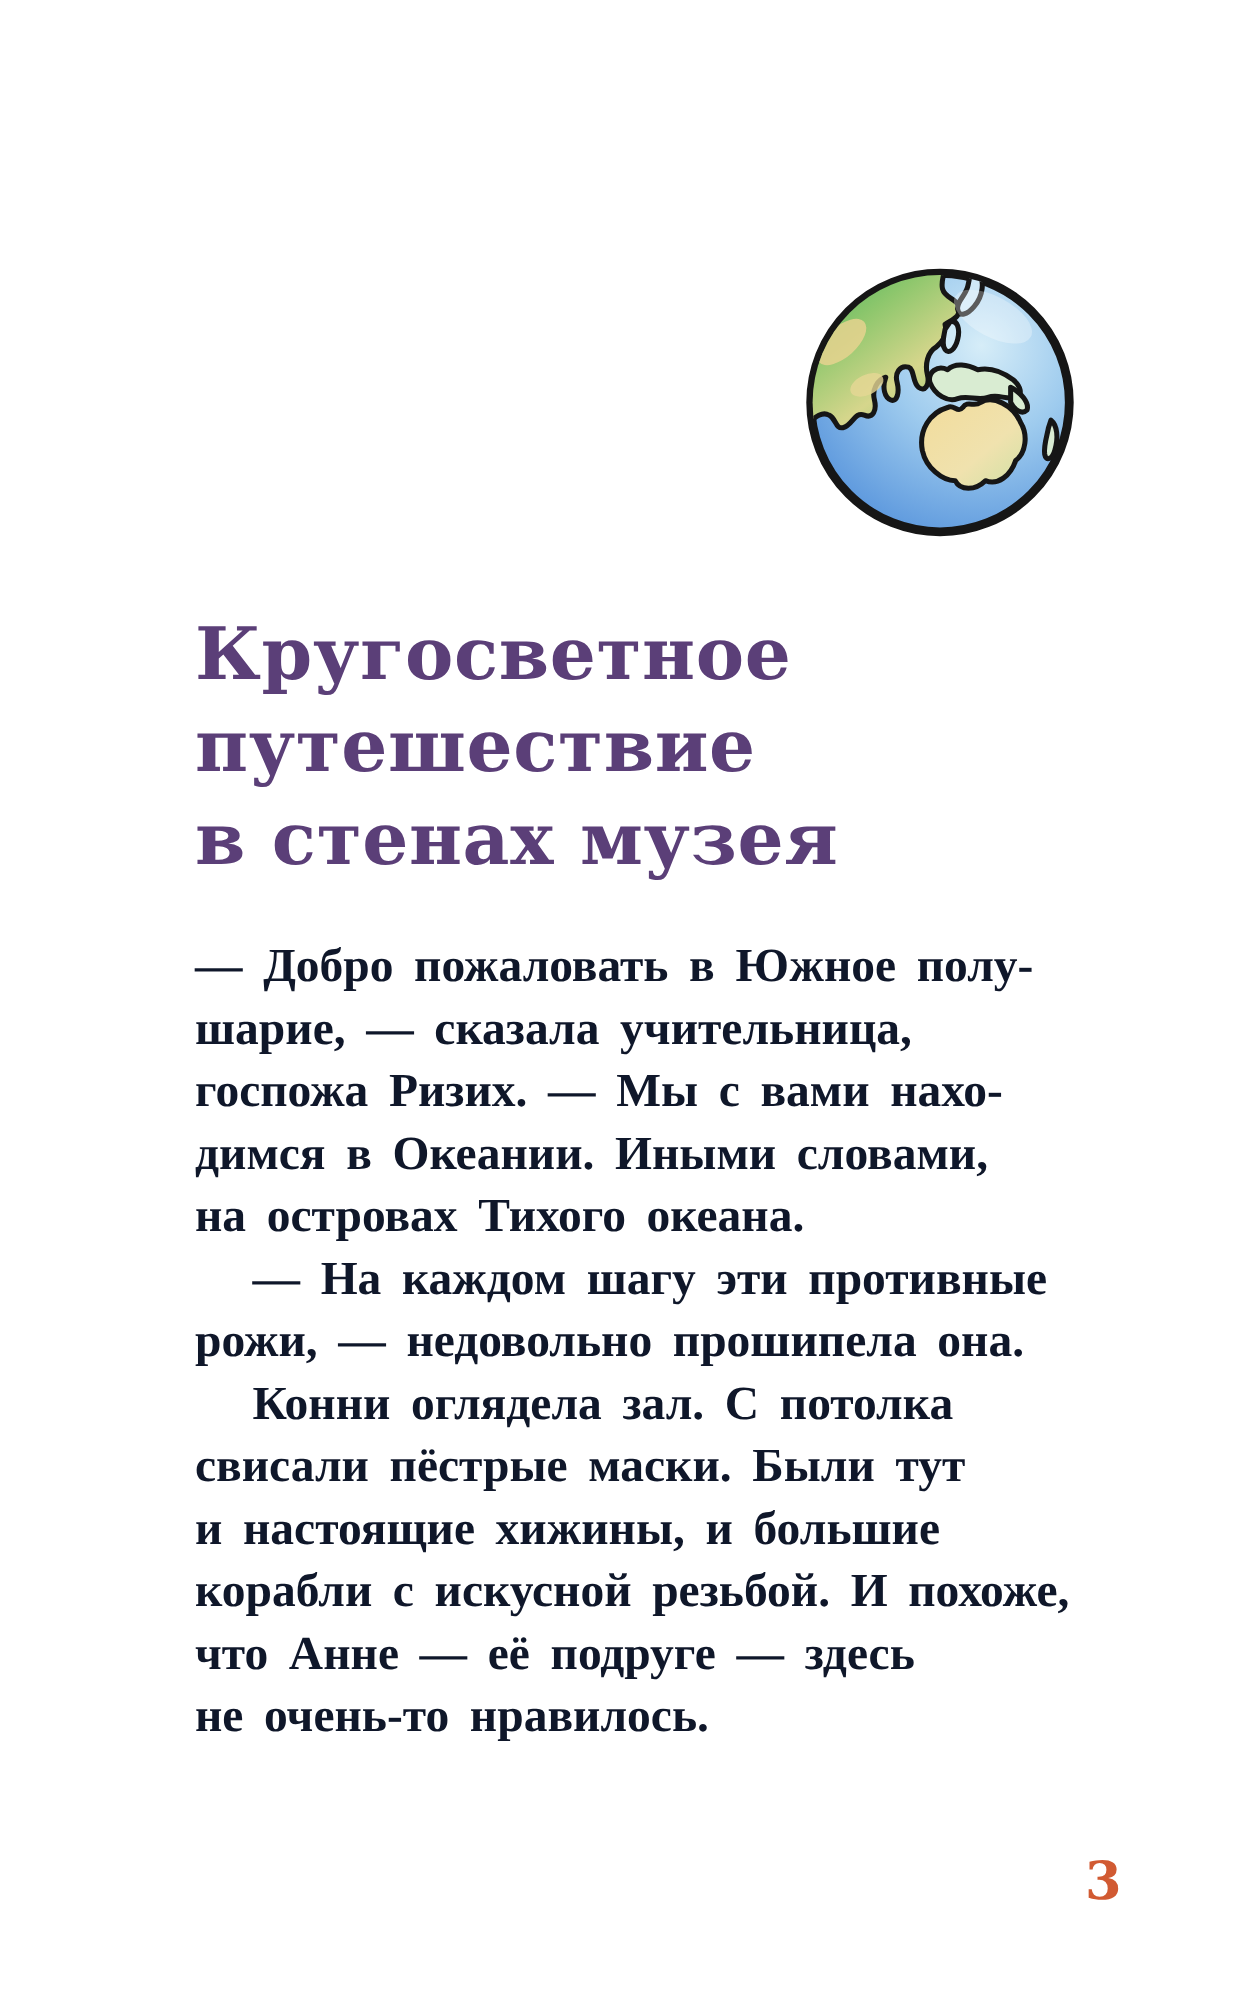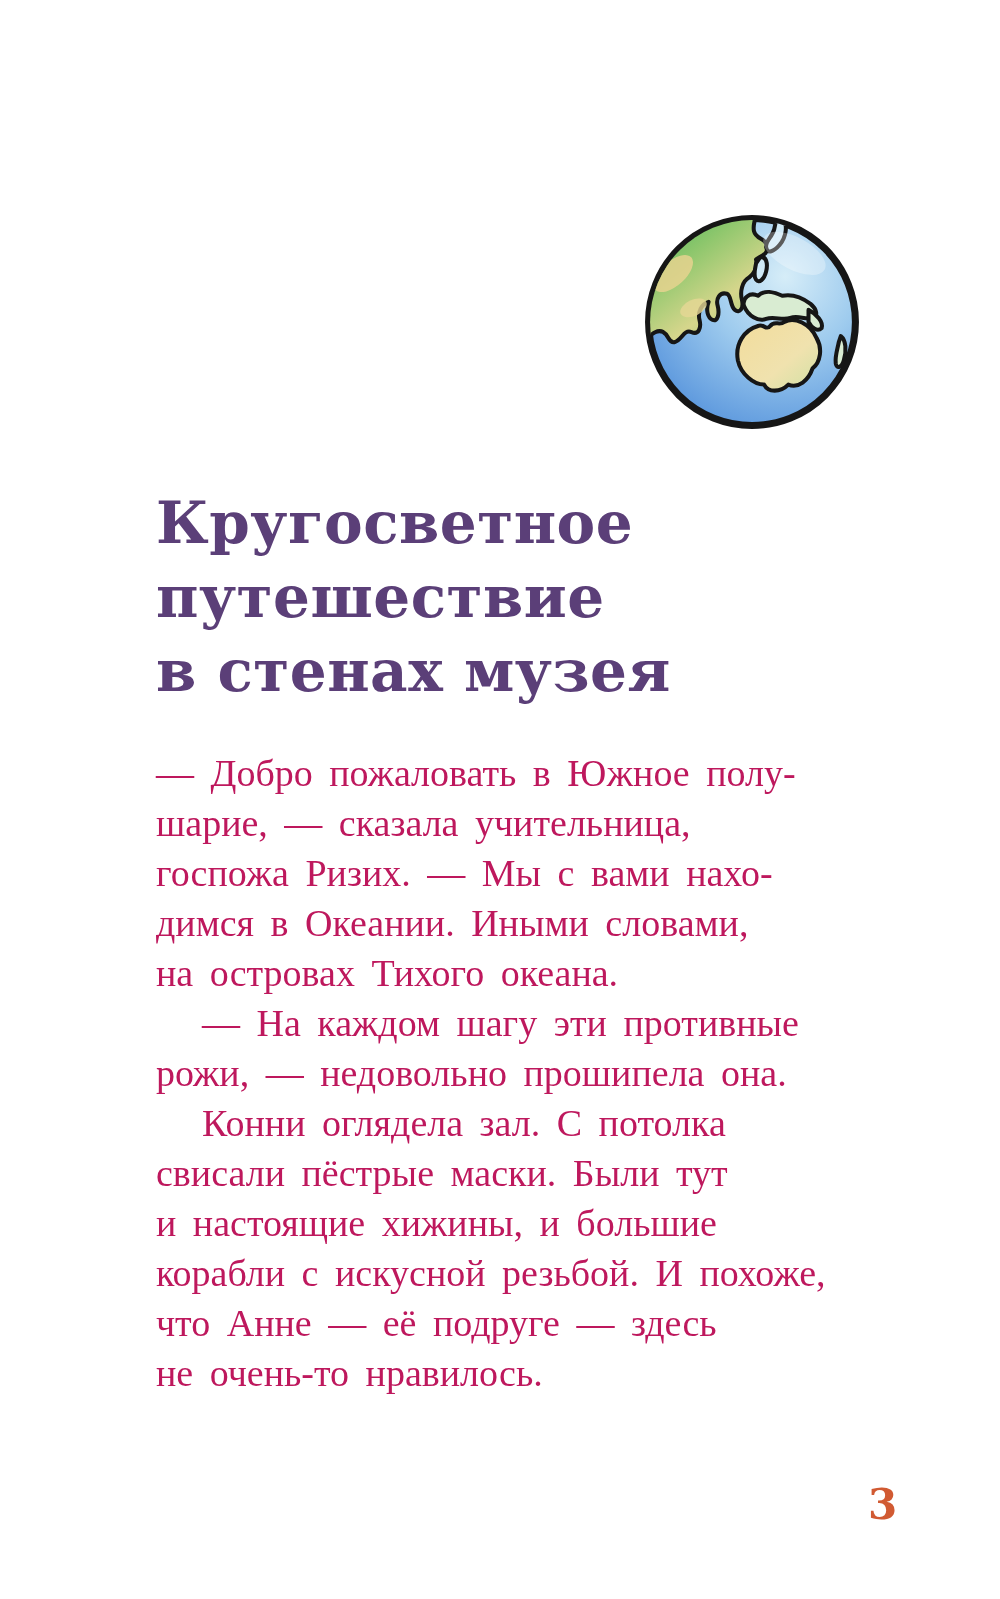--- a/index.html
+++ b/index.html
@@ -138,21 +138,21 @@
              C 192,144 195,136 196,130 Z"></path>
       </g>
       <ellipse cx="152" cy="42" rx="34" ry="16" fill="#ffffff" opacity="0.3" transform="rotate(28 152 42)"></ellipse>
     </svg>
   </div>
 
   <h1 class="heading" style="color: rgb(91, 63, 120);">Кругосветное
 путешествие
 в стенах музея</h1>
 
-  <div class="body-text" style="color: #be185d;">
+  <div class="body-text" style="color: #0f172a; font-weight: bold;">
     <p class="para">— Добро пожаловать в Южное полу-
 шарие, — сказала учительница,
 госпожа Ризих. — Мы с вами нахо-
 димся в Океании. Иными словами,
 на островах Тихого океана.</p>
     <p class="para indented">— На каждом шагу эти противные
 рожи, — недовольно прошипела она.</p>
     <p class="para indented">Конни оглядела зал. С потолка
 свисали пёстрые маски. Были тут
 и настоящие хижины, и большие

